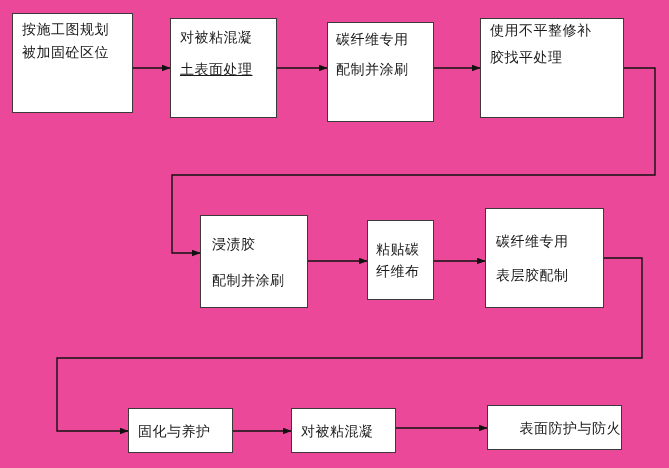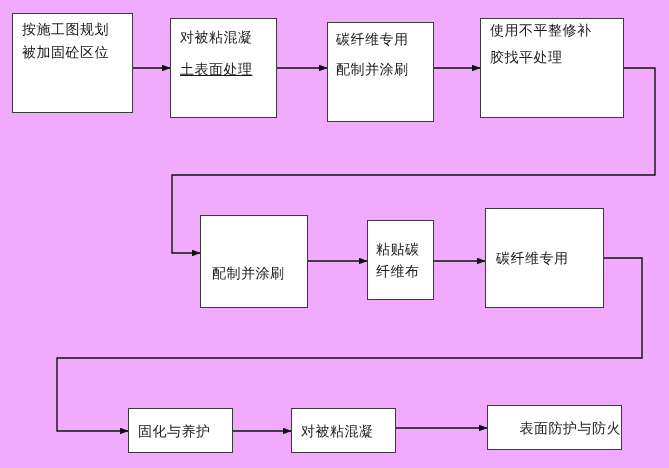--- a/index.html
+++ b/index.html
@@ -7,21 +7,21 @@
     padding: 0;
     background: #ffffff;
   }
   body {
     font-family: "DejaVu Sans", "Liberation Sans", sans-serif;
   }
   #canvas {
     position: relative;
     width: 669px;
     height: 468px;
-    background: #f0abfc;
+    background: #ec4899;
     overflow: hidden;
   }
   #wires {
     position: absolute;
     left: 0;
     top: 0;
     width: 669px;
     height: 468px;
   }
   .node {
@@ -91,32 +91,34 @@
         </div>
       </div>
       <div class="node vtop" style="left: 480px; top: 18px; width: 144px; height: 100px; border-color: rgb(58, 58, 58); padding-top: 4px;">
         <div class="lines">
           <div class="node-line" style="padding-left: 9px; color: rgb(26, 26, 26);">使用不平整修补</div>
           <div class="node-line" style="padding-left: 9px; margin-top: 13px; color: rgb(26, 26, 26);">胶找平处理</div>
         </div>
       </div>
       <div class="node vmid" style="left: 200px; top: 215px; width: 108px; height: 93px; border-color: rgb(58, 58, 58);">
         <div class="lines">
+          <div class="node-line" style="padding-left: 11px; color: rgb(26, 26, 26);">浸渍胶</div>
           <div class="node-line" style="padding-left: 11px; margin-top: 22px; color: rgb(26, 26, 26);">配制并涂刷</div>
         </div>
       </div>
       <div class="node vmid" style="left: 367px; top: 220px; width: 67px; height: 80px; border-color: rgb(58, 58, 58); align-items: flex-end;">
         <div class="lines">
           <div class="node-line" style="padding-left: 8px; color: rgb(26, 26, 26);">粘贴碳</div>
           <div class="node-line" style="padding-left: 8px; margin-top: 8px; color: rgb(26, 26, 26);">纤维布</div>
         </div>
       </div>
       <div class="node vmid" style="left: 485px; top: 208px; width: 119px; height: 100px; border-color: rgb(58, 58, 58);">
         <div class="lines">
           <div class="node-line" style="padding-left: 10px; color: rgb(26, 26, 26);">碳纤维专用</div>
+          <div class="node-line" style="padding-left: 10px; margin-top: 20px; color: rgb(26, 26, 26);">表层胶配制</div>
         </div>
       </div>
       <div class="node vmid" style="left: 128px; top: 408px; width: 105px; height: 45px; border-color: rgb(58, 58, 58);">
         <div class="lines">
           <div class="node-line" style="padding-left: 9px; color: rgb(26, 26, 26);">固化与养护</div>
         </div>
       </div>
       <div class="node vmid" style="left: 291px; top: 408px; width: 105px; height: 45px; border-color: rgb(58, 58, 58);">
         <div class="lines">
           <div class="node-line" style="padding-left: 9px; color: rgb(26, 26, 26);">对被粘混凝</div>

